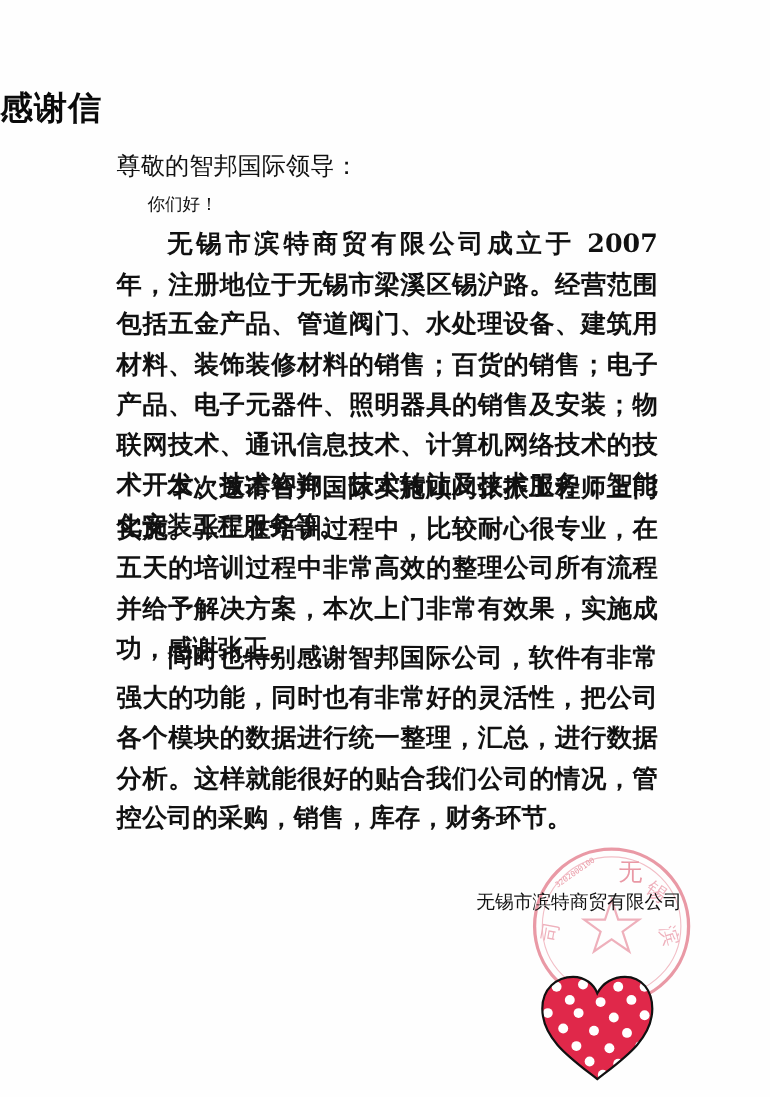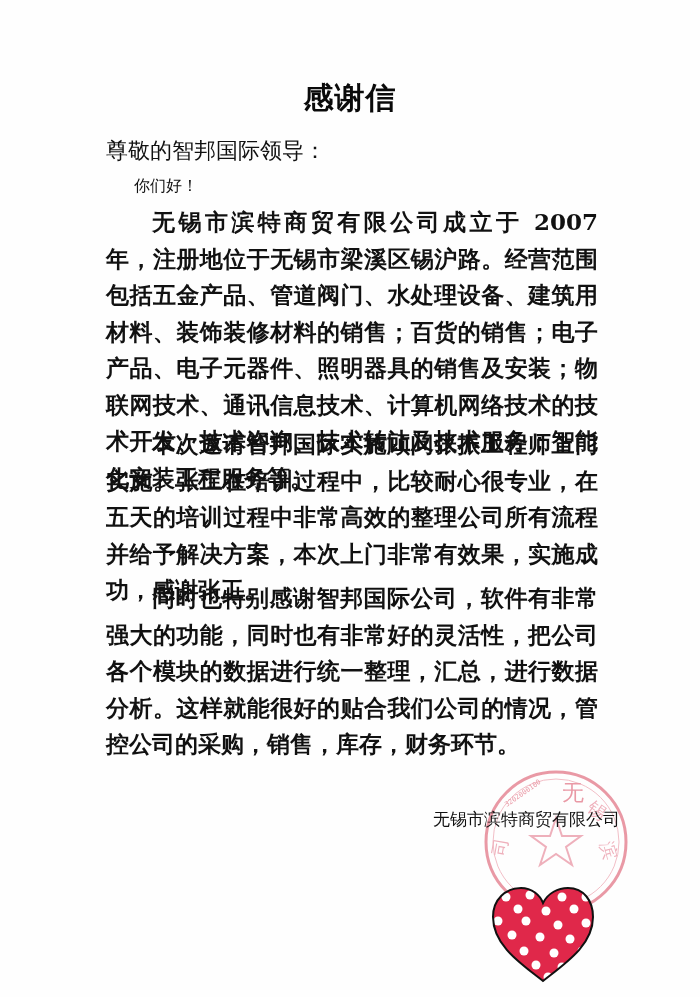--- a/index.html
+++ b/index.html
@@ -2,21 +2,21 @@
 <html><head>
 <meta charset="utf-8">
 <style>
   html, body { margin: 0; padding: 0; }
   body {
     width: 700px; height: 997px; background: #ffffff; position: relative; overflow: hidden;
     font-family: "DejaVu Serif", "Liberation Serif", serif; color: #111;
   }
   .page { position: absolute; left: 0; top: 0; width: 700px; height: 997px; background: #fefefe; }
   .title {
-    position: absolute; left: 0; width: 700px; top: 78px; text-align: center;
+    position: absolute; left: 0; width: 700px; top: 78px; 
     font-family: "DejaVu Sans", "Liberation Sans", sans-serif; font-weight: bold;
     font-size: 30px; letter-spacing: 1px; color: #0a0a0a;
   }
   .salutation { position: absolute; left: 106px; top: 136px; font-size: 22px; }
   .greeting { position: absolute; left: 134px; top: 176px; font-size: 16px; }
   .para {
     position: absolute; left: 106px; width: 492px; font-size: 23px; line-height: 36.5px;
     text-align: justify; text-indent: 2em; margin: 0; font-weight: bold;
   }
   .p1 { top: 204px; }

